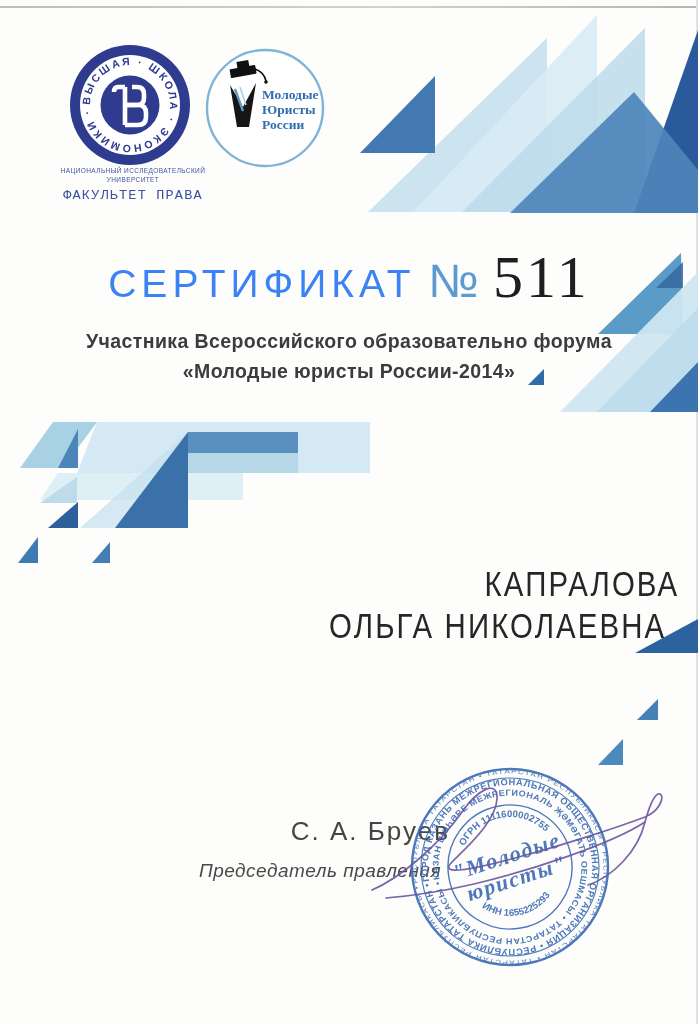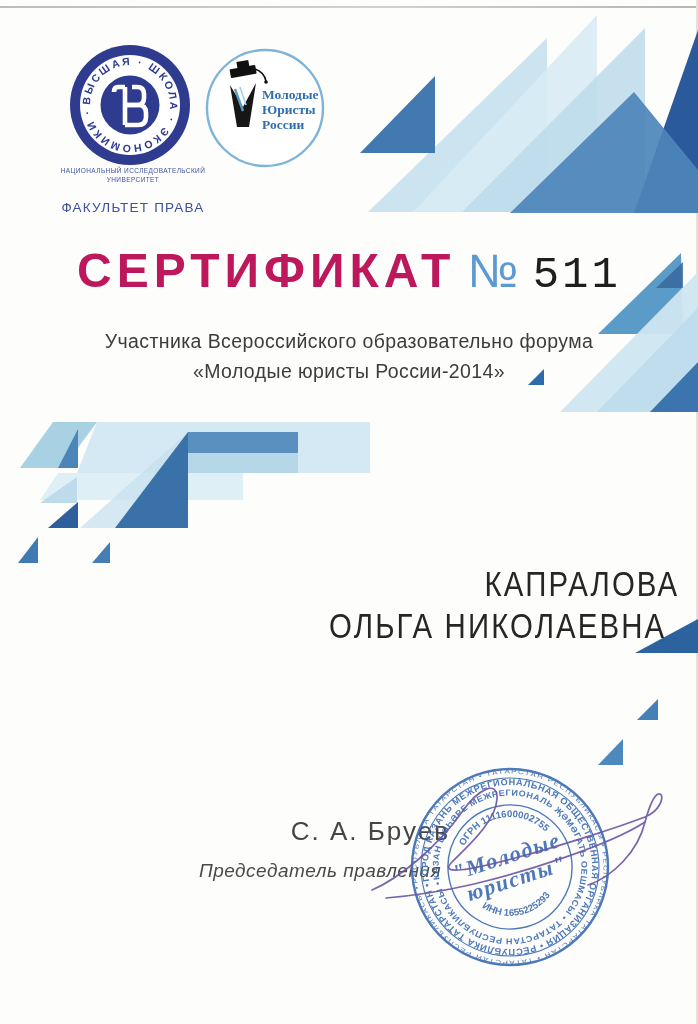--- a/index.html
+++ b/index.html
@@ -10,31 +10,31 @@
   }
   .scan-edge-top{position:absolute;top:6px;left:0;width:100%;height:2px;
     background:linear-gradient(to right,#9a9a9a 0%,#b9b9b9 55%,#8f8f8f 100%);opacity:.65;}
   .scan-edge-right{position:absolute;top:0;right:0;width:2px;height:100%;background:#e3e1dd;}
   .decor{position:absolute;left:0;top:0;width:698px;height:1024px;z-index:0;}
   .content{position:absolute;left:0;top:0;width:698px;height:1024px;z-index:1;}
 
   .hse-logo{position:absolute;left:68px;top:43px;width:124px;height:124px;}
   .hse-caption{position:absolute;left:38px;top:167px;width:190px;text-align:center;color:#4053a3;}
   .hse-caption .small{font-size:6.5px;letter-spacing:.4px;line-height:1.35;}
-  .hse-caption .faculty{font-size:13.5px;letter-spacing:1.2px;margin-top:15px;color:#3c50a1;}
+  .hse-caption .faculty{font-size:13.5px;letter-spacing:1.2px;margin-top:3px;color:#3c50a1;font-family:Liberation Mono, monospace;}
 
   .yl-logo{position:absolute;left:204px;top:47px;width:122px;height:122px;}
 
   .title-block{position:absolute;left:0;top:243px;width:698px;text-align:center;white-space:nowrap;}
-  .title-word{font-size:48px;font-weight:700;letter-spacing:5px;color:#be185d;}
+  .title-word{font-size:39px;font-weight:400;letter-spacing:5px;color:#3b82f6;}
   .title-no{font-size:47px;font-weight:300;color:#5e9ad2;margin-left:8px;}
-  .title-num{font-size:44px;font-weight:400;color:#1e1e1e;letter-spacing:3px;margin-left:10px;font-family:Liberation Mono, monospace;}
+  .title-num{font-size:60px;font-weight:400;color:#1e1e1e;letter-spacing:3px;margin-left:10px;font-family:Liberation Serif, serif;}
 
   .subtitle{position:absolute;left:0;top:326px;width:698px;text-align:center;color:#3c3c3c;
-    font-size:19.5px;font-weight:400;letter-spacing:.4px;line-height:1.55;}
+    font-size:19.5px;font-weight:700;letter-spacing:.4px;line-height:1.55;}
 
   .name-block{position:absolute;left:0;top:563px;width:698px;text-align:right;color:#262626;line-height:1.2;}
   .name-line{display:inline-block;transform:scaleX(.84);font-size:35px;letter-spacing:2.5px;font-weight:400;}
 
   .sig-name{position:absolute;left:270px;top:816px;width:180px;text-align:right;
     font-size:26px;font-weight:400;color:#454545;letter-spacing:2px;}
   .sig-pos{position:absolute;left:190px;top:860px;width:260px;text-align:center;
     font-size:19px;font-weight:300;color:#4a4a4a;letter-spacing:.5px;font-style:italic;}
 
   .stamp{position:absolute;left:403px;top:760px;width:214px;height:214px;z-index:2;}

